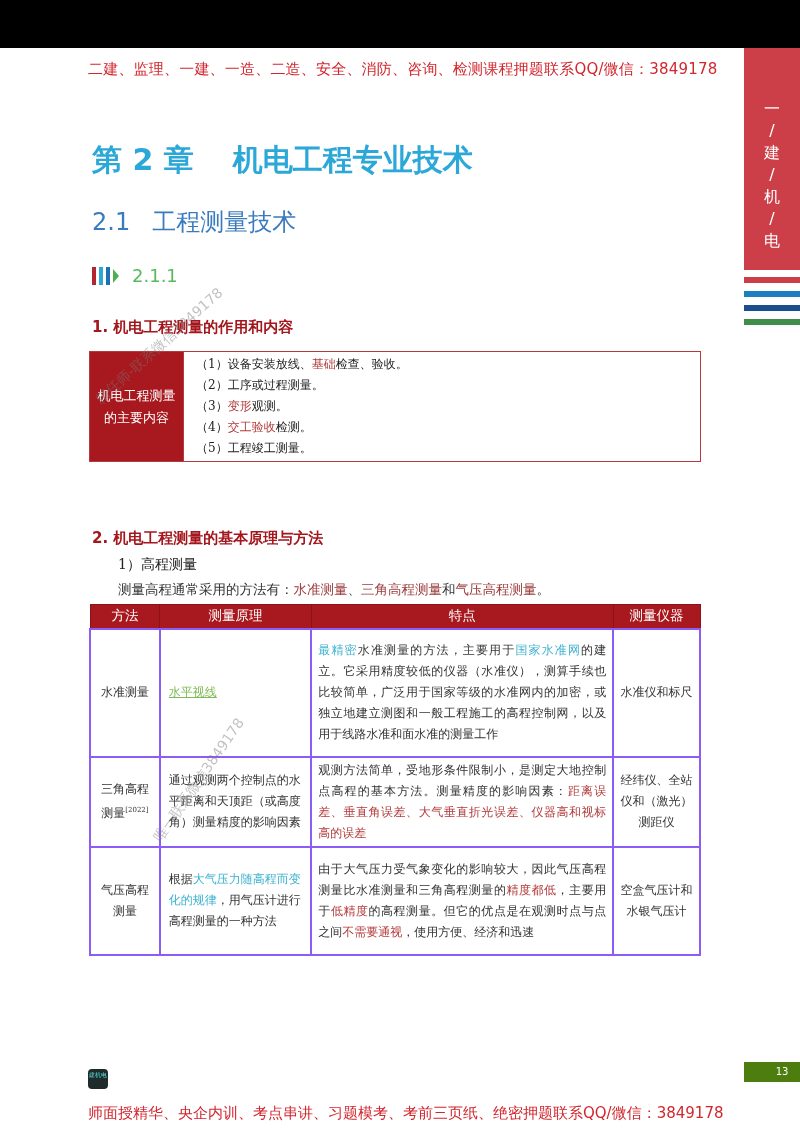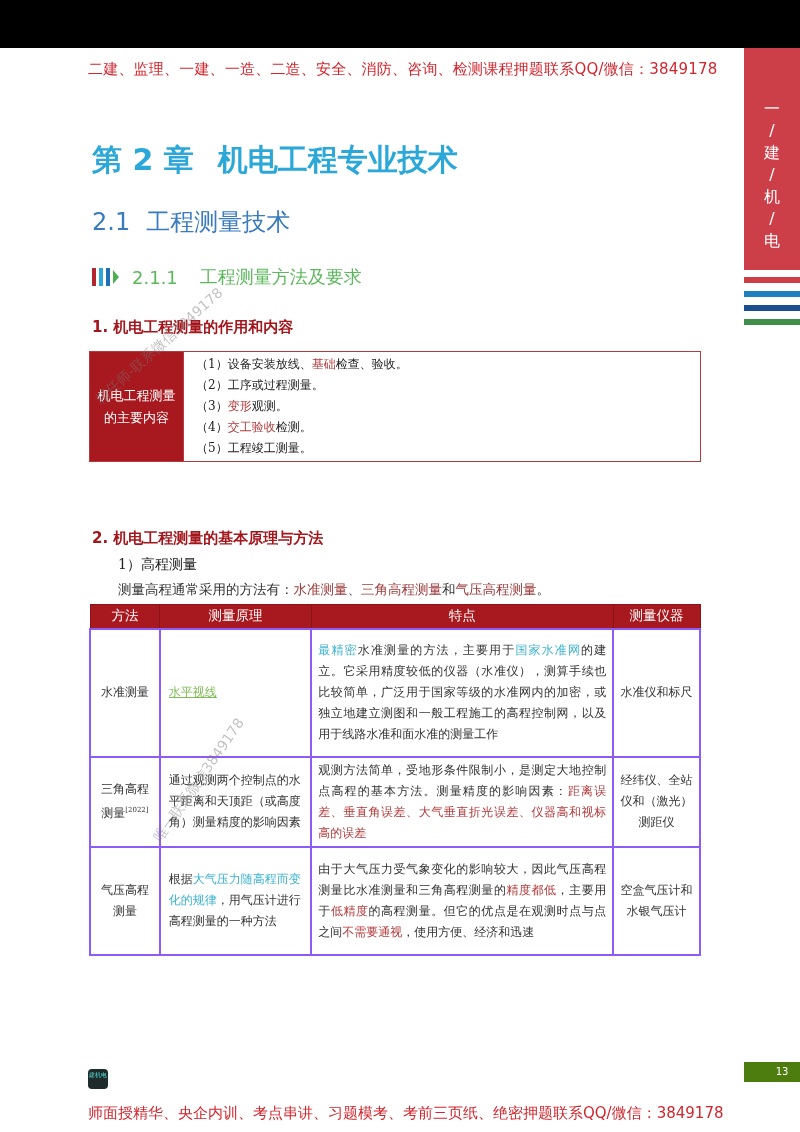--- a/index.html
+++ b/index.html
@@ -7,23 +7,23 @@
   body { position:relative; font-family:"DejaVu Sans", sans-serif; color:#222; }
 
   .top-black { position:absolute; left:0; top:0; width:800px; height:48px; background:#000; }
   .promo-top { position:absolute; left:88px; top:60px; font-size:15px; color:#d2262e; letter-spacing:0.2px; white-space:nowrap; }
   .side-tab { position:absolute; left:744px; top:48px; width:56px; height:222px; background:#cc3e48; }
   .side-tab .chars { position:absolute; left:0; top:50px; width:56px; text-align:center; color:#fff; font-size:16px; line-height:22px; }
   .side-tab .chars span { display:block; }
   .stripe { position:absolute; left:744px; width:56px; height:6px; }
 
   .chapter-title { position:absolute; left:92px; top:140px; font-size:30px; font-weight:bold; color:#2ba8d8; white-space:nowrap; }
-  .chapter-title .num { margin-right:24px; }
+  .chapter-title .num { margin-right:39px; }
   .section-title { position:absolute; left:92px; top:206px; font-size:24px; color:#3a7bbf; white-space:nowrap; }
-  .section-title .num { margin-right:16px; }
+  .section-title .num { margin-right:22px; }
   .subsection { position:absolute; left:92px; top:265px; font-size:18px; color:#5cb85c; white-space:nowrap; display:flex; align-items:center; }
   .bars { display:flex; align-items:center; margin-right:10px; }
   .bars i { display:inline-block; width:4px; height:18px; margin-right:3px; }
   .bars .tri { width:0; height:0; border-top:7px solid transparent; border-bottom:7px solid transparent; border-left:6px solid #4caf50; background:none; }
   .subsection .num { margin-right:22px; }
 
   .h3 { position:absolute; left:92px; font-size:15px; font-weight:bold; color:#a3161c; white-space:nowrap; }
 
   table { border-collapse:collapse; position:absolute; font-family:"DejaVu Serif", serif; }
   .tbl1 { left:89px; top:351px; width:612px; }
@@ -86,21 +86,20 @@
 </div>
 
 <div class="subsection">
   <span class="bars">
     <i style="background:#b3262d"></i>
       <i style="background:#2ba8d8"></i>
       <i style="background:#1e6fb5"></i>
       <i class="tri"></i>
   </span>
   <span class="num">2.1.1</span>
-  <span>工程测量方法及要求</span>
 </div>
 
 <div class="h3" style="top:318px">1. 机电工程测量的作用和内容</div>
 
 <table class="tbl1">
   <tbody>
   <tr>
     <td class="hd">机电工程测量的主要内容</td>
     <td class="ct" id="t1r1">
           <span class="ln"><span>（1）</span><span>设备安装放线、</span><span class="c-red">基础</span><span>检查、验收。</span></span>

